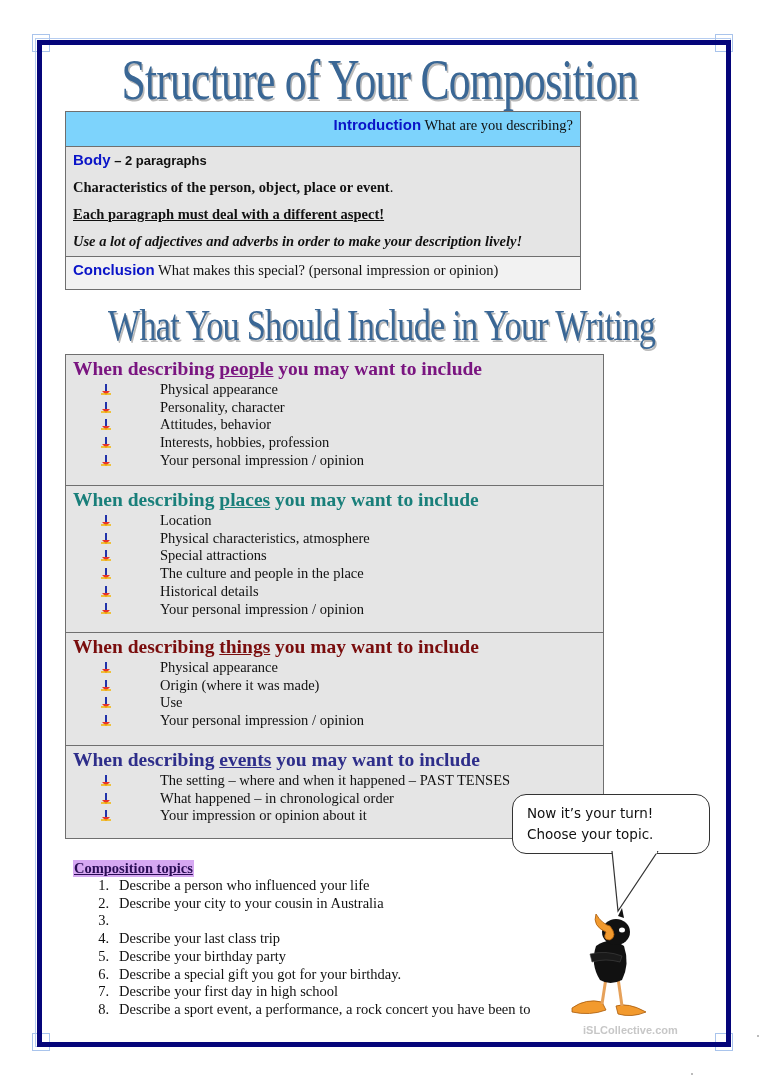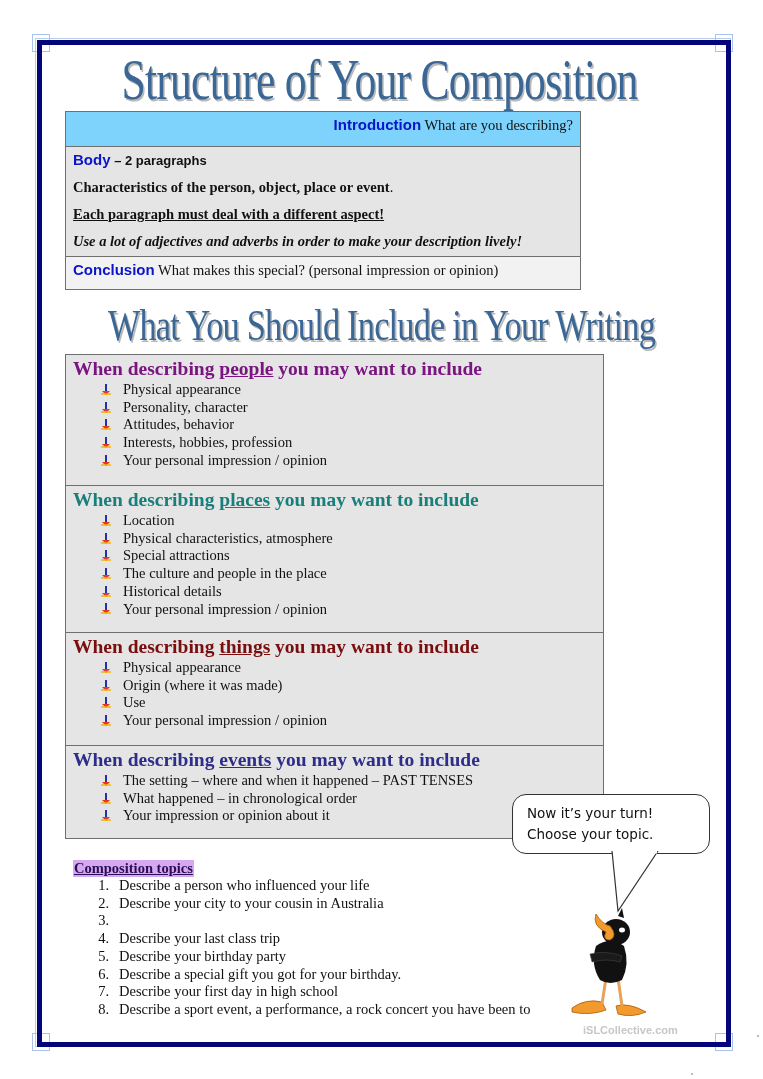--- a/index.html
+++ b/index.html
@@ -30,21 +30,21 @@
   .t2 td { border:1.5px solid #6f6f6f; padding:2px 7px 6px 7px; vertical-align:top; }
   .t2 .shade td { background:#e5e5e5; }
   .t2 .light td { background:#e5e5e5; }
   .sec-head { font-weight:bold; font-size:19.5px; line-height:24px; }
   .sec-head u { text-decoration:underline; }
   .c-people { color:#7a1580; }
   .c-places { color:#197f7a; }
   .c-things { color:#7a0d0d; }
   .c-events { color:#2e2e8a; }
   ul.bul { list-style:none; margin:0; padding:0 0 0 26px; }
-  ul.bul li { font-size:14.5px; line-height:17.7px; display:flex; align-items:center; }
+  ul.bul li { font-size:14.5px; line-height:17.7px; display:flex; align-items:center;gap:37px; }
   .arrow { display:inline-block; width:14px; height:14px; margin-right:10px; position:relative; }
 
   .bubble { position:absolute; left:512px; top:794px; width:196px; height:58px; border:1.2px solid #333; border-radius:14px; background:#fff; }
   .bubble-text { position:absolute; left:14px; top:8px; font-family:"DejaVu Sans", sans-serif; font-size:13.5px; line-height:21px; color:#111; font-weight:500; }
   .bubble-tail { position:absolute; left:600px; top:851px; }
 
   .topics { position:absolute; left:73px; top:859px; }
   .topics-head { font-weight:bold; font-size:14.5px; text-decoration:underline; background:#d6a8f2; display:inline-block; padding:0 1px; color:#2a0d55; }
   ol.topic-list { margin:0; padding:0; list-style:none; }
   ol.topic-list li { font-size:14.5px; line-height:17.7px; display:flex; }

